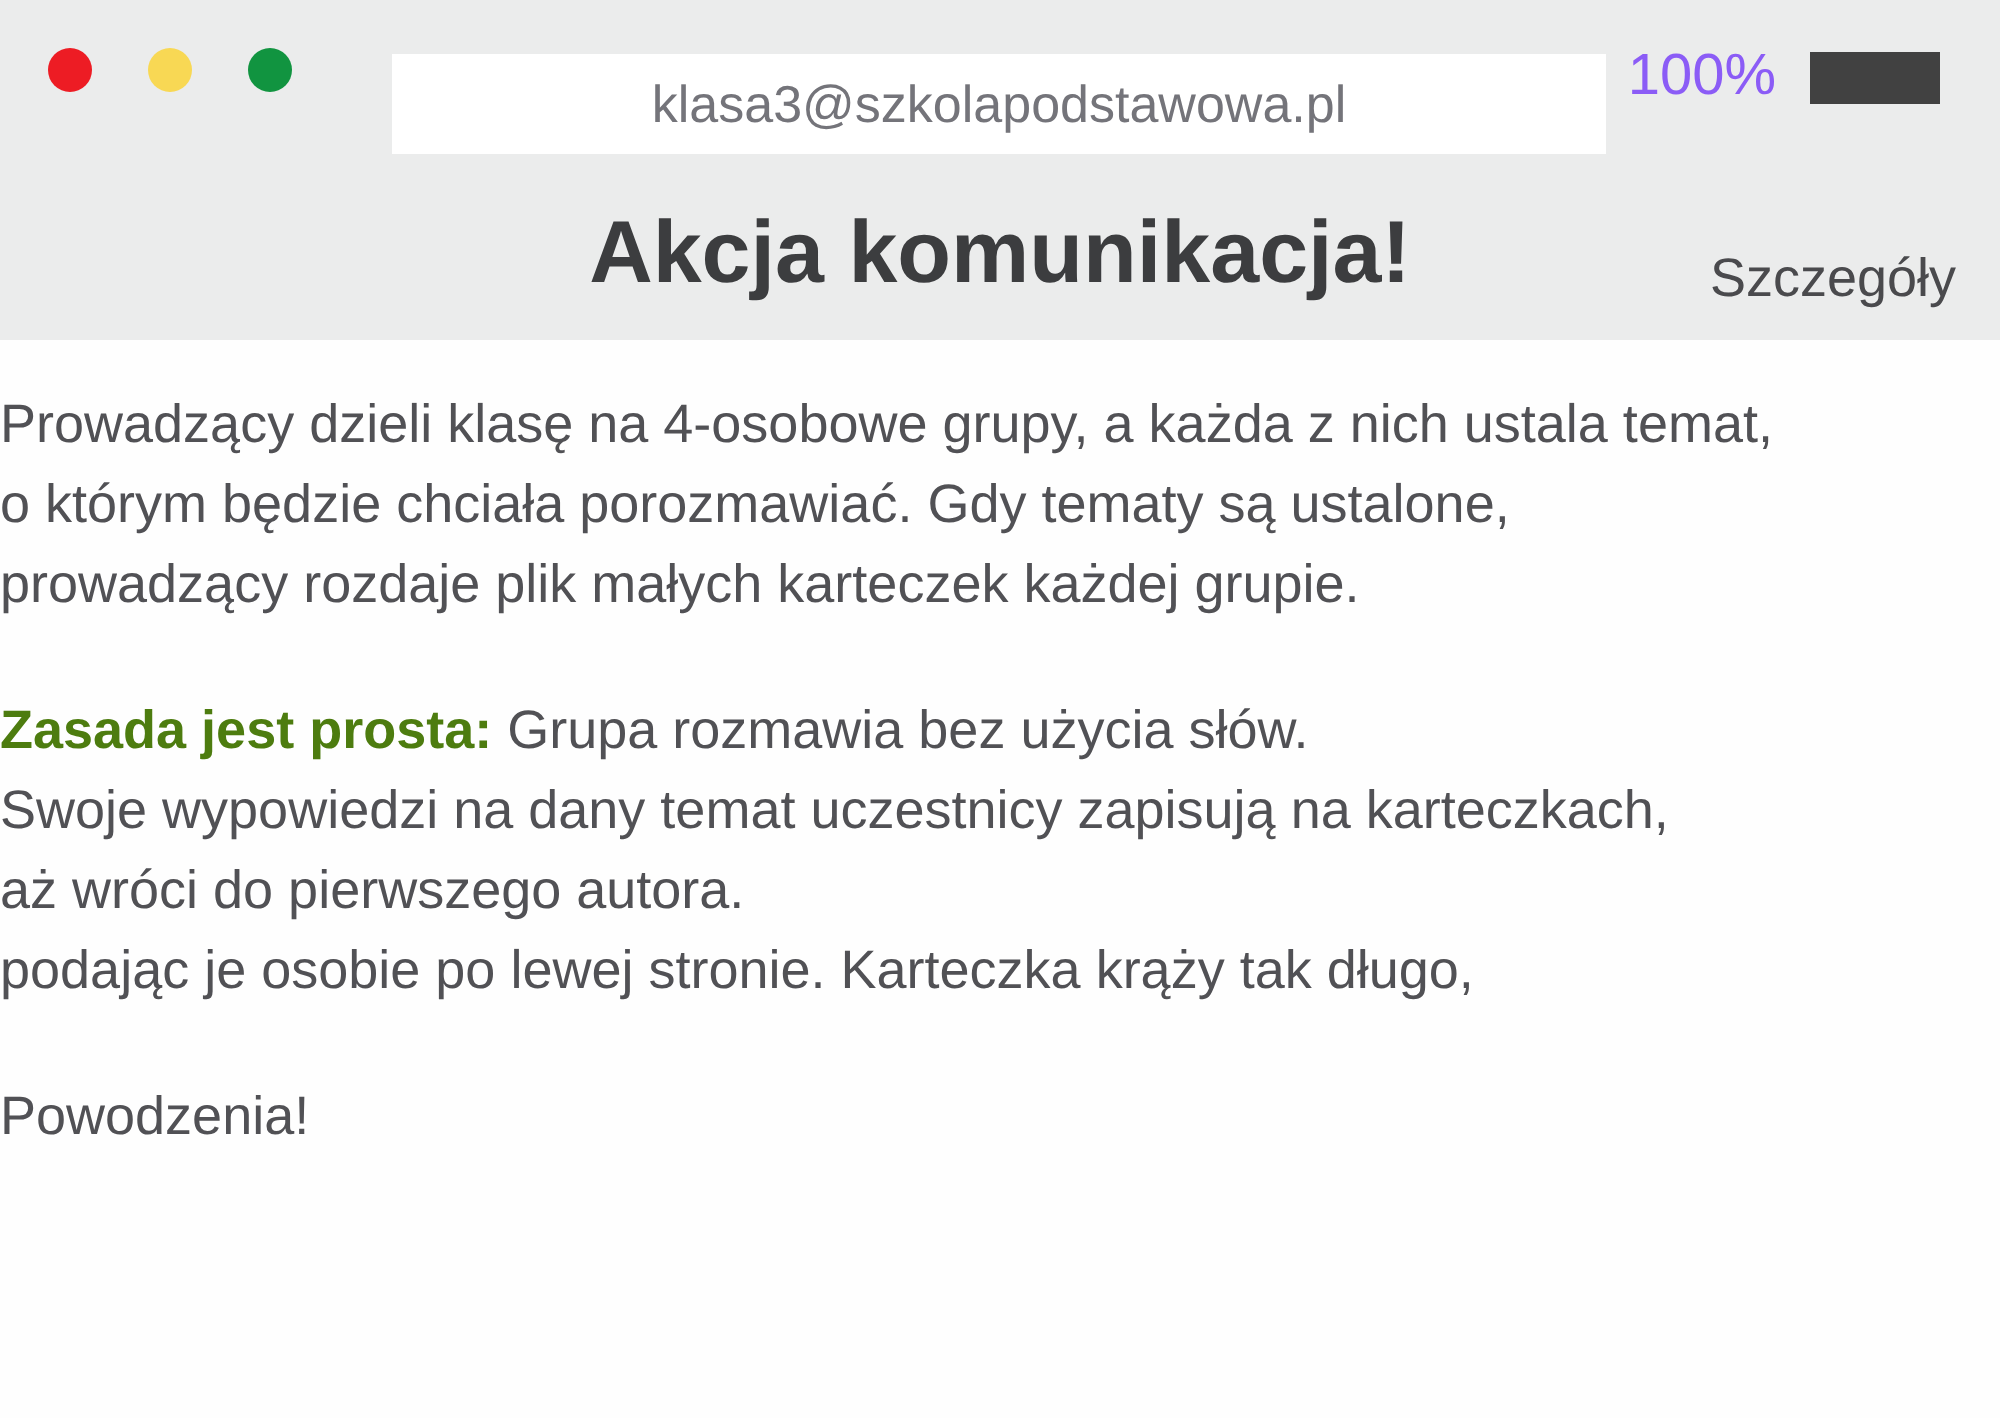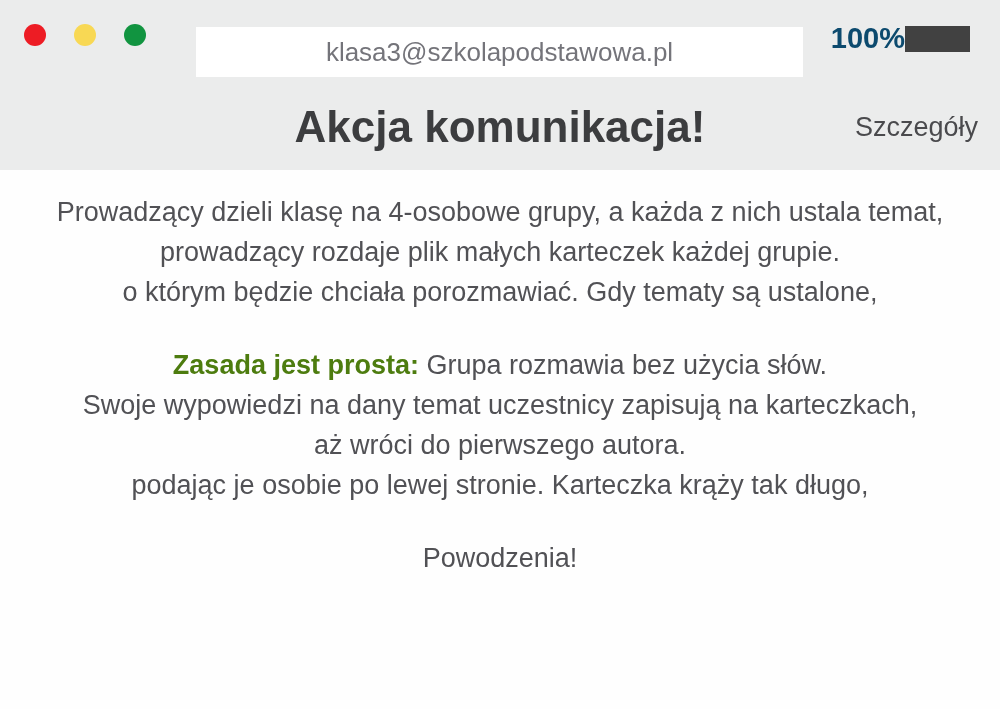--- a/index.html
+++ b/index.html
@@ -54,22 +54,22 @@
   }
   .battery-group {
     position: absolute;
     right: 30px;
     top: 22px;
     display: flex;
     align-items: center;
   }
   .battery-percent {
     font-size: 29px;
-    color: #0c4a6e;
-    font-weight: bold;
+    color: #8b5cf6;
+    margin-right: 17px;
   }
   .battery-icon {
     width: 65px;
     height: 26px;
     background: #414141;
   }
 
   
   .back-button {
     position: absolute;
@@ -90,34 +90,33 @@
     top: 102px;
     margin: 0;
     text-align: center;
     font-size: 44px;
     font-weight: bold;
     color: #3c3d3f;
   }
   .details-button {
     position: absolute;
     right: 22px;
-    top: 112px;
+    top: 124px;
     font-size: 27px;
     color: #4a4a4d;
     cursor: pointer;
     background: none;
     border: none;
     padding: 0;
     font-family: "Liberation Sans", sans-serif;
   }
 
   
   .content {
     padding-top: 22px;
-    text-align: center;
     font-size: 27px;
     line-height: 40px;
     color: #515155;
   }
   .para { margin: 0 0 33px 0; }
   .para:first-child { margin-bottom: 33px; }
   .bold-lead {
     font-weight: bold;
     color: #4d7c0f;
   }
@@ -146,22 +145,22 @@
 
     <h1 class="page-title">Akcja komunikacja!</h1>
 
     <button class="details-button">Szczegóły</button>
   </div>
 
   <div class="content">
 
     <div class="para">
       <div>Prowadzący dzieli klasę na 4-osobowe grupy, a każda z nich ustala temat,</div>
+      <div>o którym będzie chciała porozmawiać. Gdy tematy są ustalone,</div>
       <div>prowadzący rozdaje plik małych karteczek każdej grupie.</div>
-      <div>o którym będzie chciała porozmawiać. Gdy tematy są ustalone,</div>
     </div>
 
     <div class="para">
       <div><span class="bold-lead">Zasada jest prosta:</span><span> Grupa rozmawia bez użycia słów.</span></div>
       <div>Swoje wypowiedzi na dany temat uczestnicy zapisują na karteczkach,</div>
       <div>aż wróci do pierwszego autora.</div>
       <div>podając je osobie po lewej stronie. Karteczka krąży tak długo,</div>
     </div>
 
 

